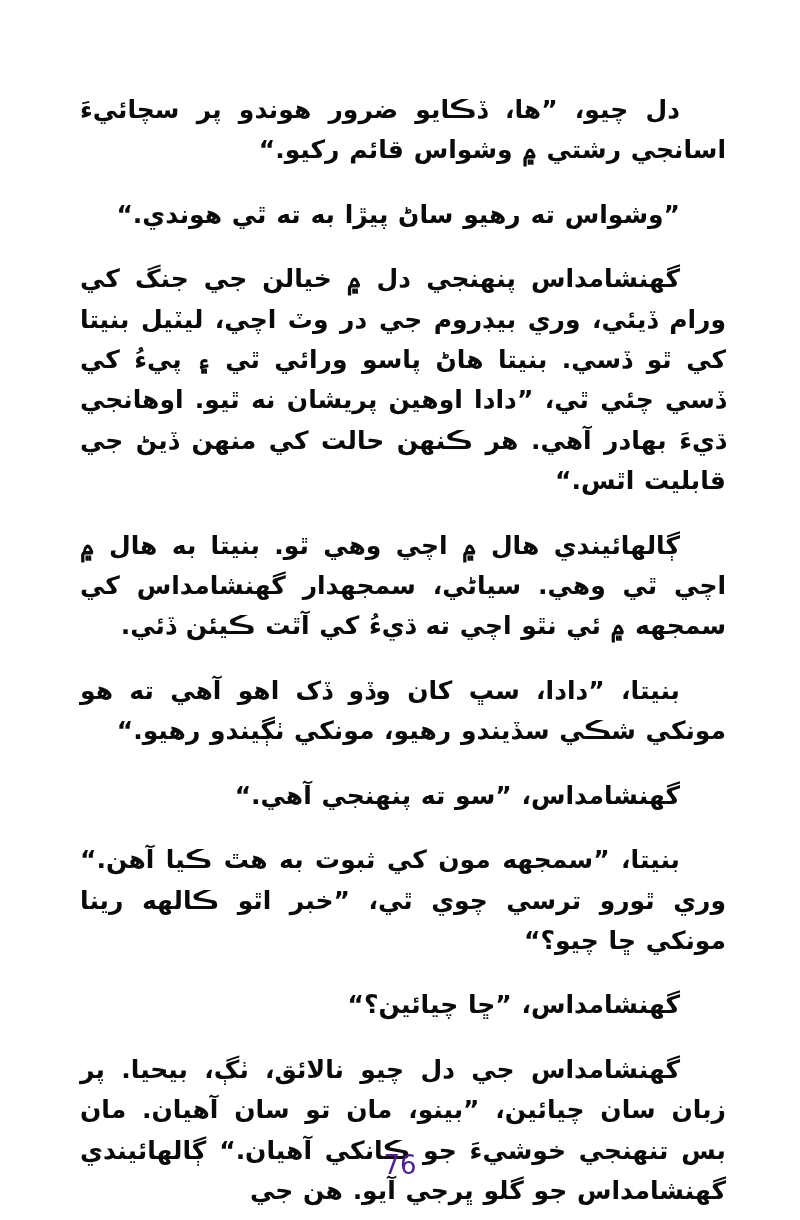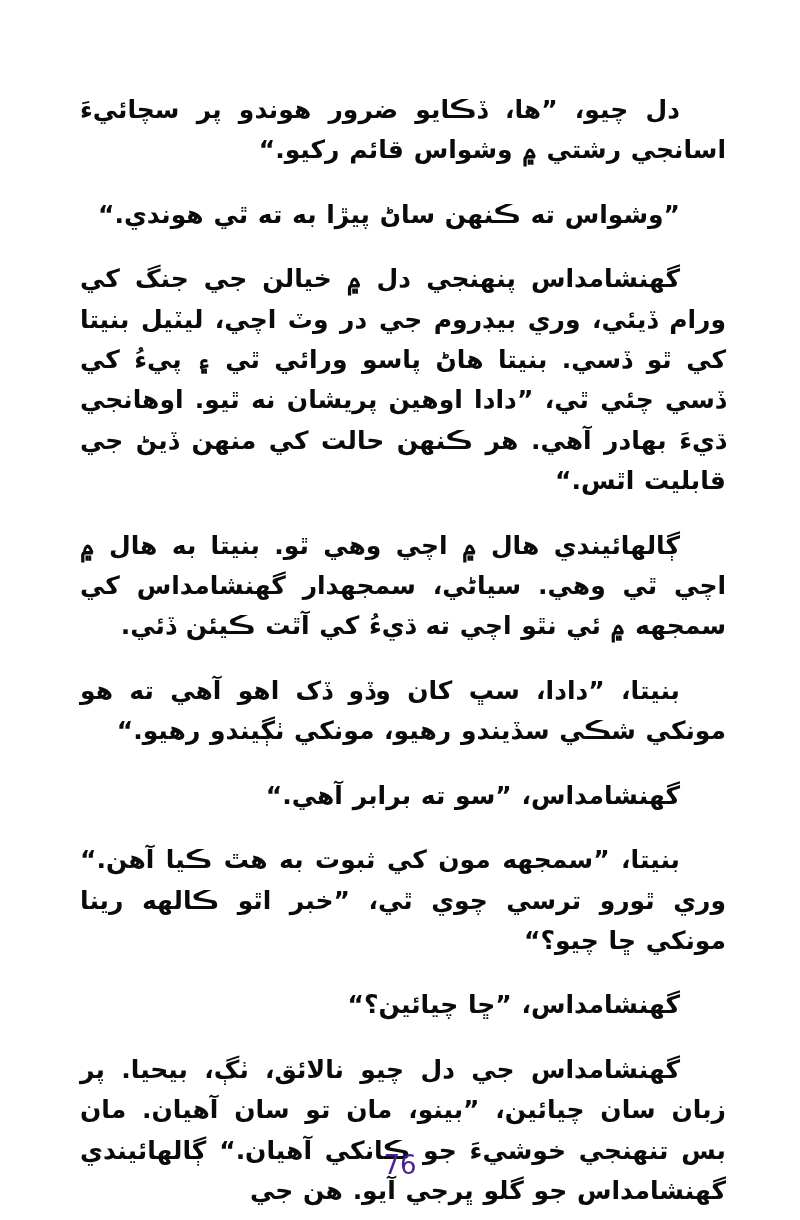--- a/index.html
+++ b/index.html
@@ -49,23 +49,23 @@
     font-size: 26px;
     color: #4c1d95;
   }
 </style>
 </head>
 <body>
 
 <div class="page">
   <div class="page-text">
     <p>دل چيو، ”ها، ڏڪايو ضرور هوندو پر سچائيءَ اسانجي رشتي ۾ وشواس قائم رکيو.“</p>
-    <p>”وشواس ته ڪنهن ساڻ پيڙا به ته ٿي هوندي.“</p>
+    <p>”وشواس ته رهيو ساڻ پيڙا به ته ٿي هوندي.“</p>
     <p>گهنشامداس پنهنجي دل ۾ خيالن جي جنگ کي ورام ڏيئي، وري بيڊروم جي در وٽ اچي، ليٽيل بنيتا کي ٿو ڏسي. بنيتا هاڻ پاسو ورائي ٿي ۽ پيءُ کي ڏسي چئي ٿي، ”دادا اوهين پريشان نه ٿيو. اوهانجي ڌيءَ بهادر آهي. هر ڪنهن حالت کي منهن ڏيڻ جي قابليت اٿس.“</p>
     <p>ڳالهائيندي هال ۾ اچي وهي ٿو. بنيتا به هال ۾ اچي ٿي وهي. سياڻي، سمجهدار گهنشامداس کي سمجهه ۾ ئي نٿو اچي ته ڌيءُ کي آٿت ڪيئن ڏئي.</p>
     <p>بنيتا، ”دادا، سڀ کان وڏو ڏک اهو آهي ته هو مونکي شڪي سڏيندو رهيو، مونکي ٺڳيندو رهيو.“</p>
-    <p>گهنشامداس، ”سو ته برابر آهي.“</p>
+    <p>گهنشامداس، ”سو ته پنهنجي آهي.“</p>
     <p>بنيتا، ”سمجهه مون کي ثبوت به هٿ ڪيا آهن.“ وري ٿورو ترسي چوي ٿي، ”خبر اٿو ڪالهه رينا مونکي ڇا چيو؟“</p>
     <p>گهنشامداس، ”ڇا چيائين؟“</p>
     <p>گهنشامداس جي دل چيو نالائق، ٺڳ، بيحيا. پر زبان سان چيائين، ”بينو، مان تو سان آهيان. مان بس تنهنجي خوشيءَ جو ڪانکي آهيان.“ ڳالهائيندي گهنشامداس جو گلو ڀرجي آيو. هن جي</p>
   </div>
   <div class="page-number">76</div>
 </div>
 
 </body></html>

